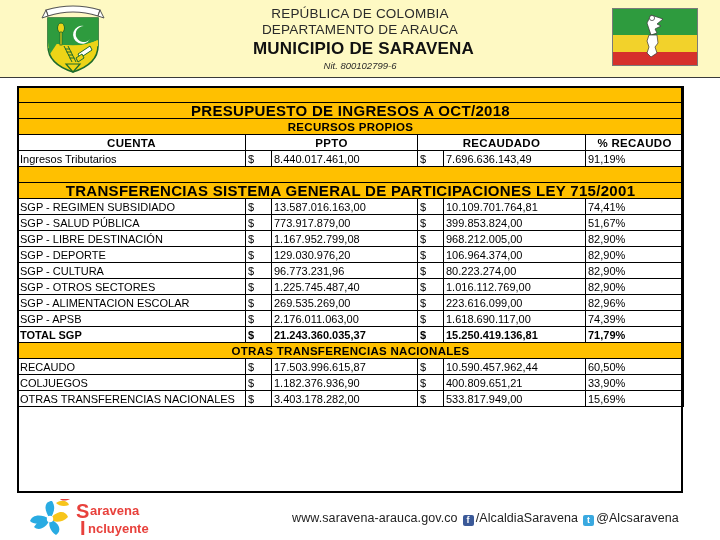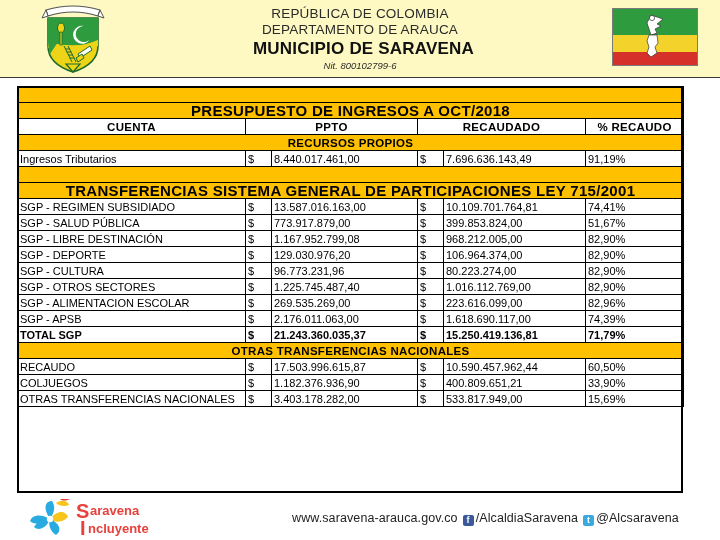--- a/index.html
+++ b/index.html
@@ -260,28 +260,28 @@
     <tbody>
 
       <tr>
         <td class="band-blank" colspan="6"></td>
       </tr>
       <tr>
         <td class="band band-title" colspan="6">PRESUPUESTO DE INGRESOS A OCT/2018</td>
       </tr>
 
       <tr>
+        <td class="band band-solo" colspan="6">RECURSOS PROPIOS</td>
+      </tr>
+
+      <tr>
         <td class="colhead">CUENTA</td>
         <td class="colhead" colspan="2">PPTO</td>
         <td class="colhead" colspan="2">RECAUDADO</td>
         <td class="colhead">% RECAUDO</td>
-      </tr>
-
-      <tr>
-        <td class="band band-solo" colspan="6">RECURSOS PROPIOS</td>
       </tr>
       <tr>
         <td class="rowlabel">Ingresos Tributarios</td>
         <td>$</td>
         <td>8.440.017.461,00</td>
         <td>$</td>
         <td>7.696.636.143,49</td>
         <td>91,19%</td>
       </tr>
 

